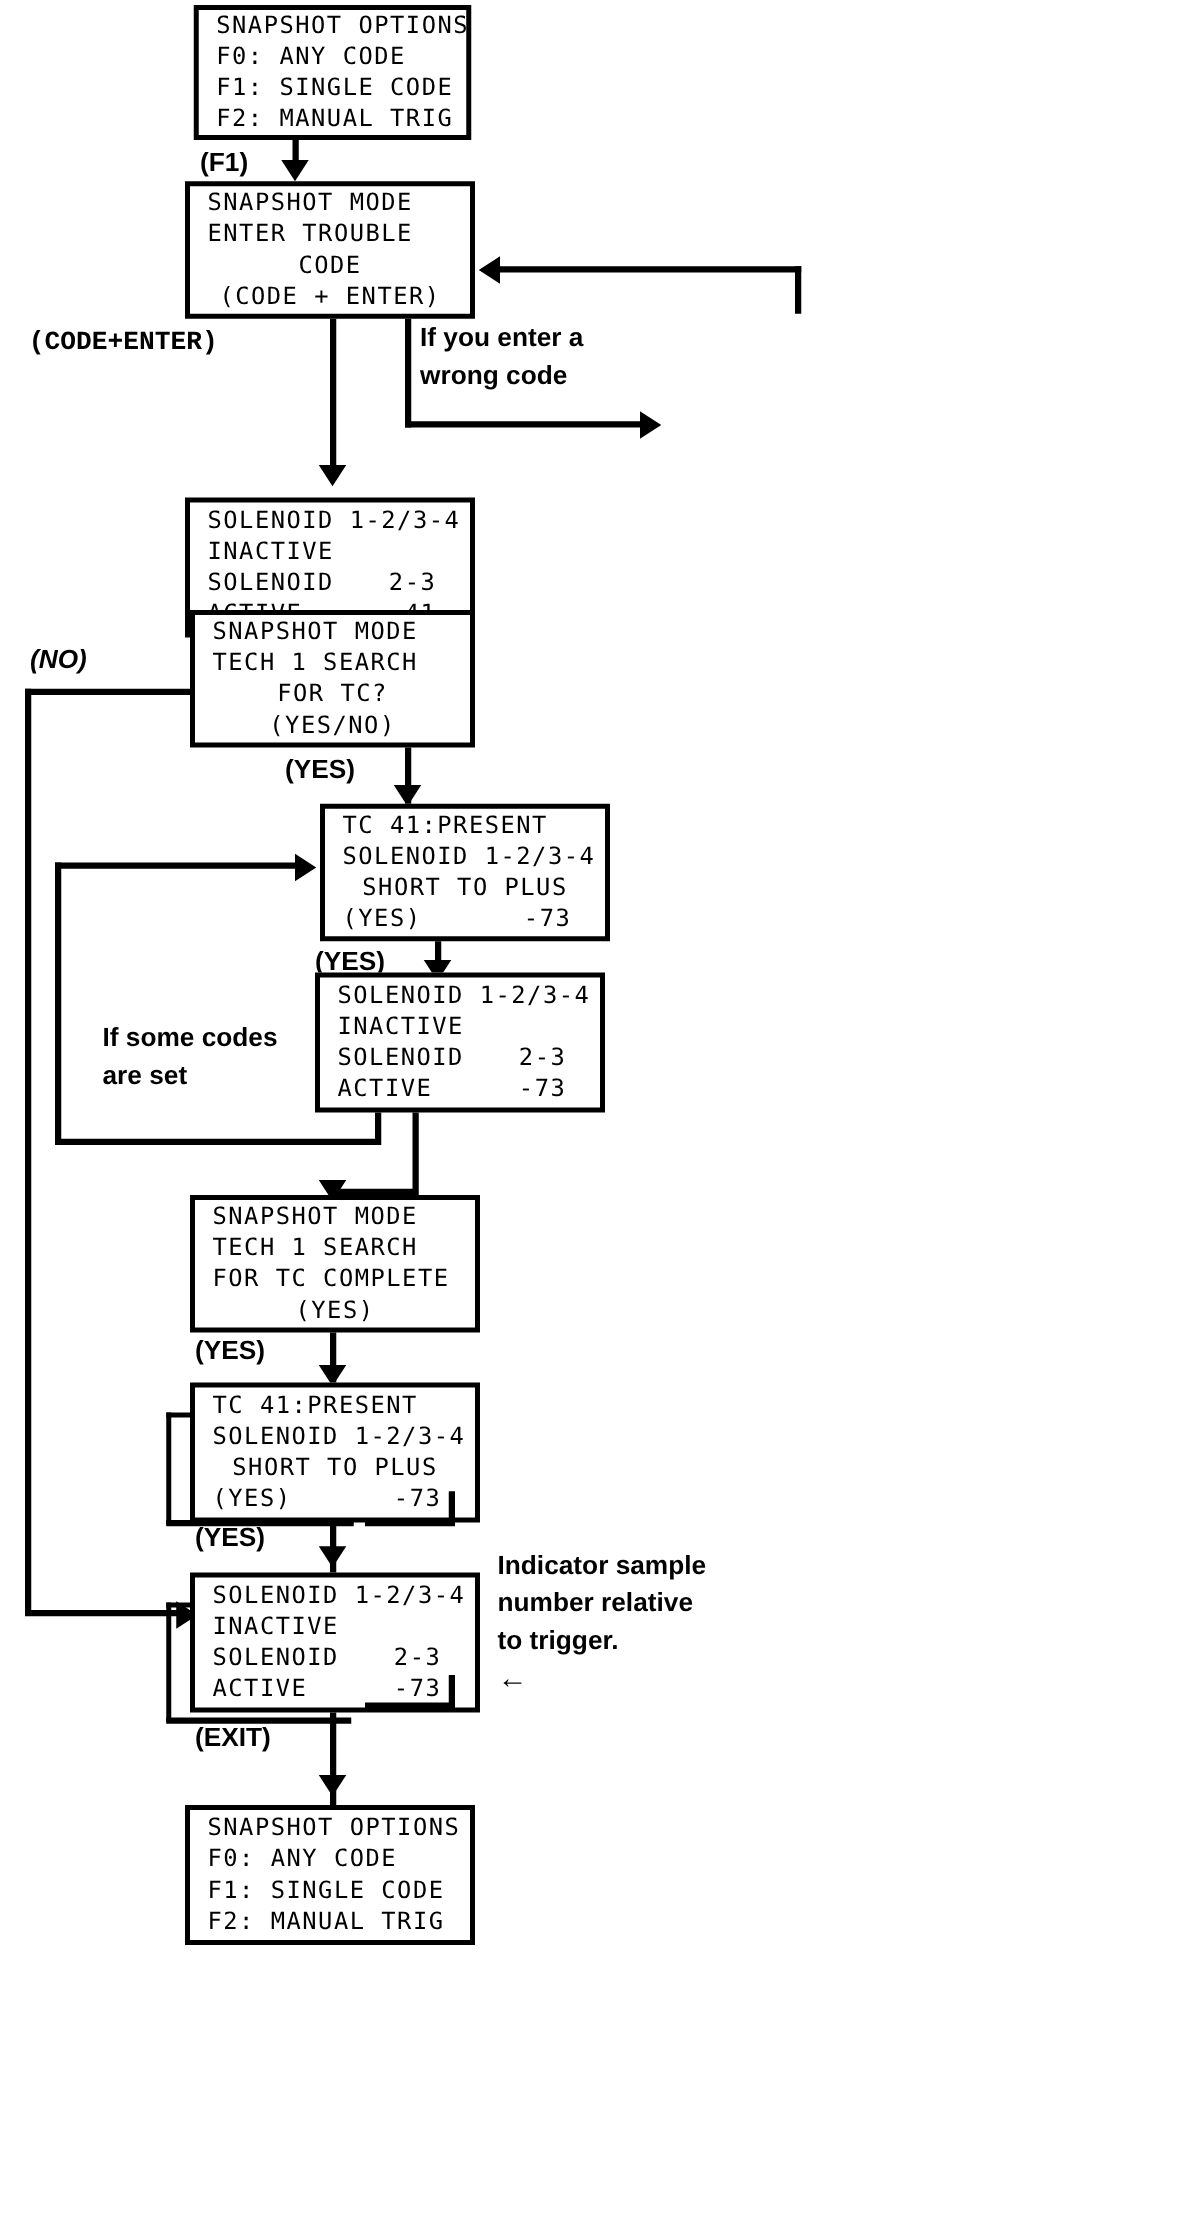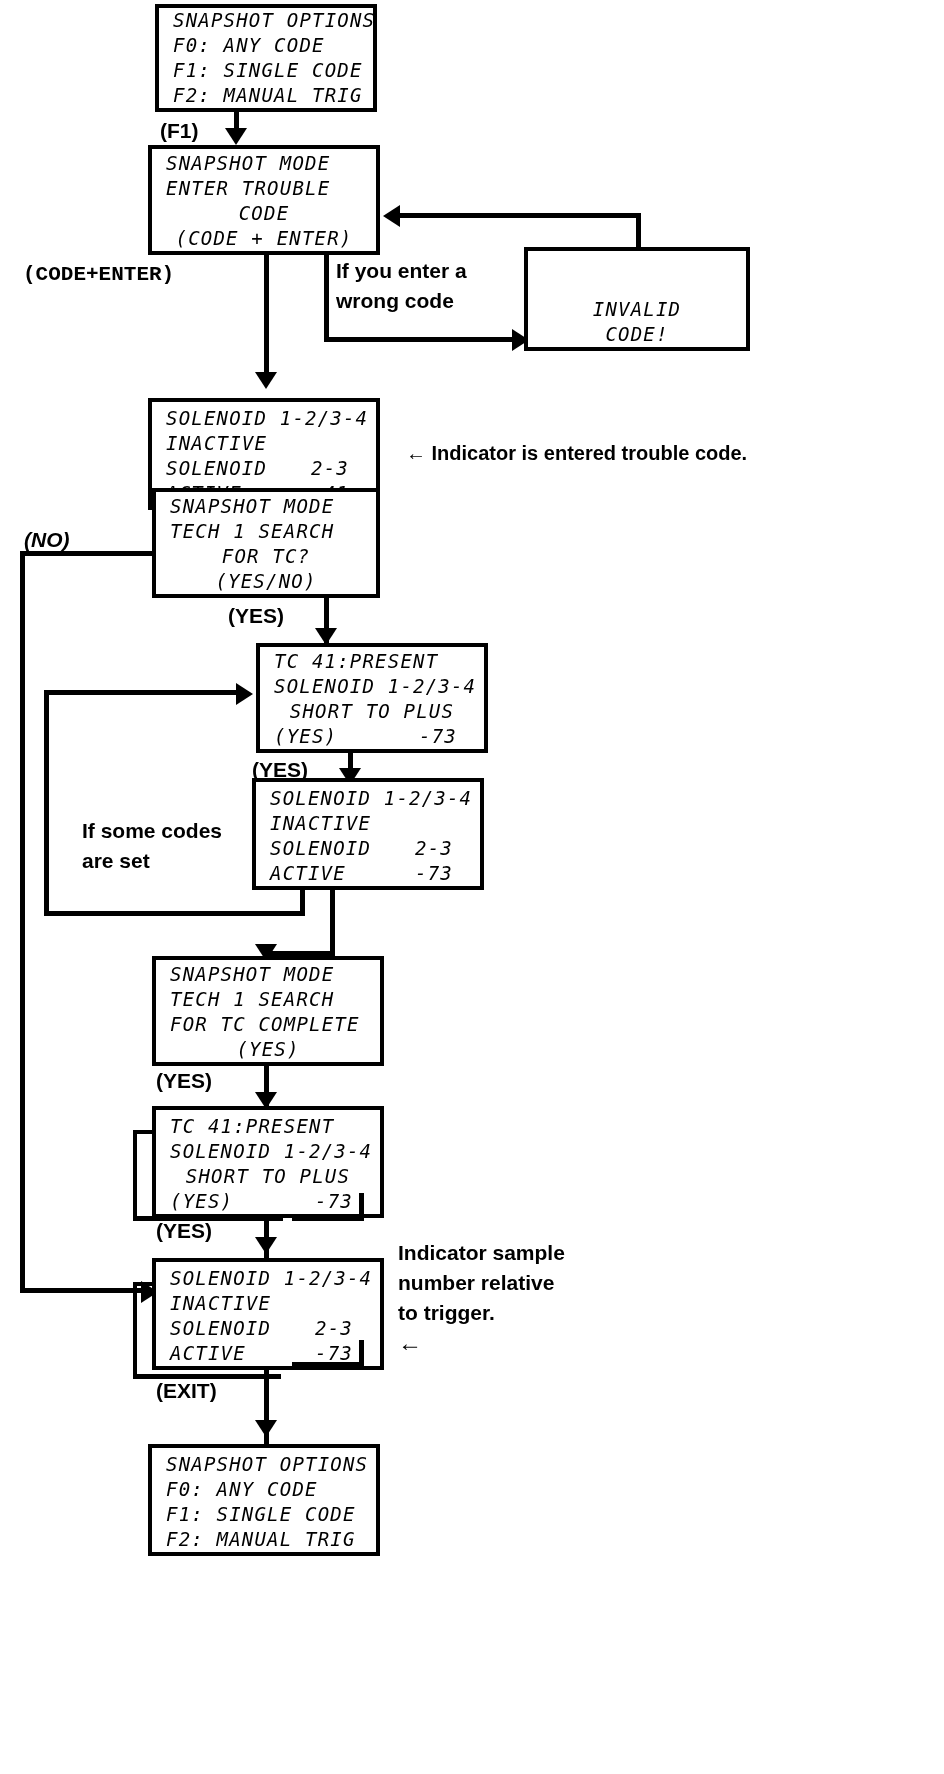--- a/index.html
+++ b/index.html
@@ -3,21 +3,21 @@
 <meta charset="utf-8">
 <style>
   html,body{margin:0;padding:0;background:#fff;}
   body{width:944px;height:1774px;position:relative;
        font-family:"Liberation Sans",sans-serif;color:#000;overflow:hidden;}
   #canvas{position:absolute;left:0;top:0;width:944px;height:1774px;}
 
   
   .box{position:absolute;border:4px solid #000;background:#fff;box-sizing:border-box;}
   .box .lines{position:absolute;left:0;top:0;width:100%;height:100%;
-       display:flex;flex-direction:column;justify-content:flex-end;font-style:italic;}
+       display:flex;flex-direction:column;justify-content:center;}
   .ln{font-family:"DejaVu Sans Mono","Liberation Mono",monospace;
       font-size:19px;line-height:25px;letter-spacing:1.2px;white-space:pre;
       padding-left:14px;}
   .ln.c{text-align:center;padding-left:0;}
   .ln.sp{display:flex;padding-left:14px;padding-right:27px;}
   .ln.sp .a{flex:0 0 auto;}
   .ln.sp .b{margin-left:auto;}
 
   
   .lbl{position:absolute;font-weight:bold;font-size:21px;white-space:pre;line-height:25px;}
@@ -67,61 +67,54 @@
   <div class="v" style="left:264px;top:255px;height:125px;"></div>
   <div class="arrowdown" style="left:255px;top:372px;"></div>
   <div class="lbl" style="left:23px;top:262px;font-family:Liberation Mono, monospace;">(CODE+ENTER)</div>
 
   <div class="v" style="left:324px;top:255px;height:87px;"></div>
   <div class="h" style="left:324px;top:337px;width:195px;"></div>
   <div class="arrowright" style="left:512px;top:329px;"></div>
   <div class="lbl" style="left:336px;top:258px;">If you enter a</div>
   <div class="lbl" style="left:336px;top:288px;">wrong code</div>
 
-  <div class="box" style="left:524px;top:247px;width:226px;height:104px;">
-    <div class="lines">
-      <div class="ln c">INVALID</div>
-      <div class="ln c">CODE!</div>
-    </div>
-  </div>
 
   <div class="v" style="left:636px;top:213px;height:38px;"></div>
   <div class="h" style="left:398px;top:213px;width:243px;"></div>
   <div class="arrowleft" style="left:383px;top:205px;"></div>
 
   <div class="box" style="left:148px;top:398px;width:232px;height:112px;">
     <div class="lines">
       <div class="ln">SOLENOID 1-2/3-4</div>
       <div class="ln">INACTIVE</div>
       <div class="ln sp">
         <span class="a">SOLENOID</span>
         <span class="b">2-3</span>
       </div>
       <div class="ln sp">
         <span class="a">ACTIVE</span>
         <span class="b">41</span>
       </div>
     </div>
   </div>
 
-  <div class="lbl" style="left:406px;top:441px;font-size:20px;">← Indicator is entered trouble code.</div>
 
   <div class="v" style="left:264px;top:510px;height:50px;"></div>
   <div class="arrowdown" style="left:255px;top:543px;"></div>
 
   <div class="box" style="left:152px;top:488px;width:228px;height:110px;">
     <div class="lines">
       <div class="ln">SNAPSHOT MODE</div>
       <div class="ln">TECH 1 SEARCH</div>
       <div class="ln c">FOR TC?</div>
       <div class="ln c">(YES/NO)</div>
     </div>
   </div>
 
-  <div class="lbl it" style="left:24px;top:515px;margin-top:12px;">(NO)</div>
+  <div class="lbl it" style="left:24px;top:515px;">(NO)</div>
   <div class="h" style="left:20px;top:551px;width:134px;"></div>
   <div class="v" style="left:20px;top:551px;height:741px;"></div>
   <div class="h" style="left:20px;top:1288px;width:128px;"></div>
   <div class="arrowright" style="left:141px;top:1281px;"></div>
 
   <div class="v" style="left:324px;top:598px;height:48px;"></div>
   <div class="arrowdown" style="left:315px;top:628px;"></div>
   <div class="lbl" style="left:228px;top:603px;">(YES)</div>
 
   <div class="box" style="left:256px;top:643px;width:232px;height:110px;">

